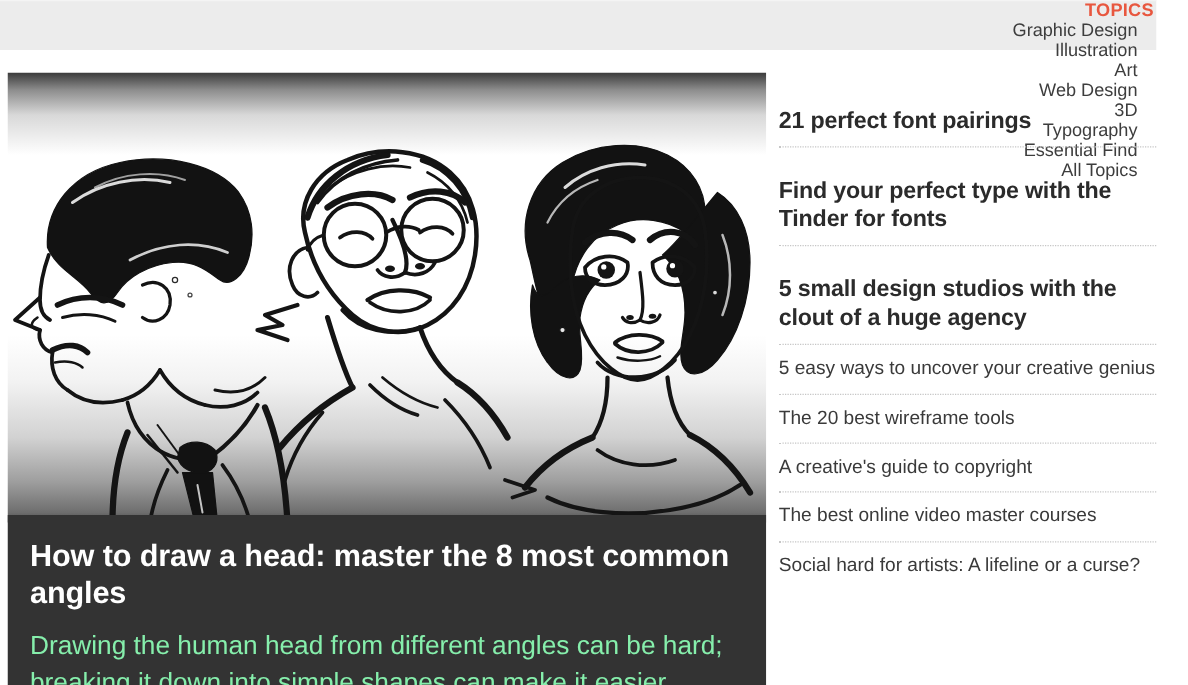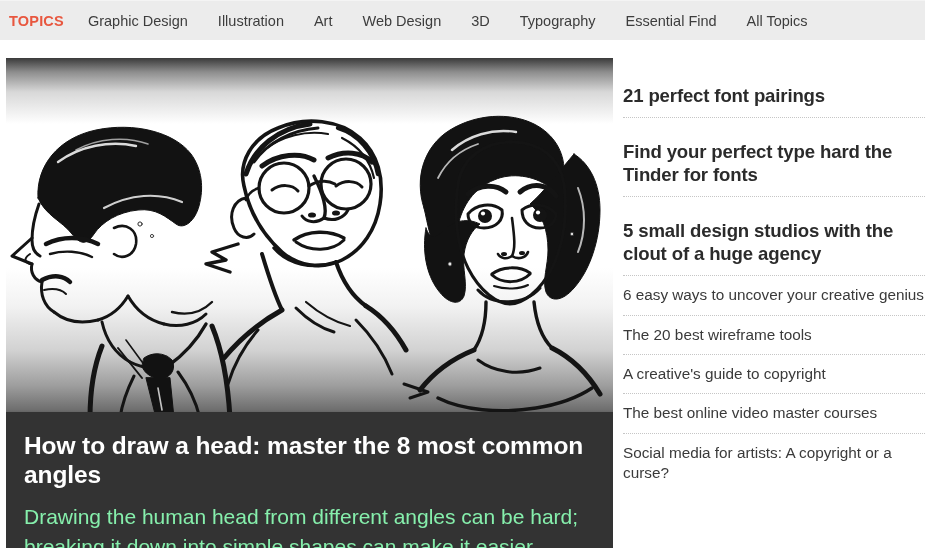--- a/index.html
+++ b/index.html
@@ -13,22 +13,23 @@
 
   
   .topics-bar {
     position: absolute;
     left: 0; top: 0;
     width: 925px;
     height: 40px;
     background: #ececec;
     border-top: 1px solid #f4f4f4;
     display: flex;
-    align-items: center;
+    align-items: flex-end;
     white-space: nowrap;
+    flex-direction: column;
   }
   .topics-label {
     color: #e8573f;
     font-size: 14.5px;
     font-weight: 600;
     letter-spacing: 0.2px;
     padding-left: 9px;
     padding-right: 2px;
   }
   .topic-link {
@@ -315,33 +316,33 @@
   </div>
 </article>
 
 <aside class="trending">
 
 
   <div class="t-item lead">
     <a>21 perfect font pairings</a>
   </div>
   <div class="t-item lead">
-    <a>Find your perfect type hard the Tinder for fonts</a>
+    <a>Find your perfect type with the Tinder for fonts</a>
   </div>
   <div class="t-item lead">
     <a>5 small design studios with the clout of a huge agency</a>
   </div>
   <div class="t-item plain">
-    <a>6 easy ways to uncover your creative genius</a>
+    <a>5 easy ways to uncover your creative genius</a>
   </div>
   <div class="t-item plain">
     <a>The 20 best wireframe tools</a>
   </div>
   <div class="t-item plain">
     <a>A creative's guide to copyright</a>
   </div>
   <div class="t-item plain">
     <a>The best online video master courses</a>
   </div>
   <div class="t-item plain">
-    <a>Social media for artists: A copyright or a curse?</a>
+    <a>Social hard for artists: A lifeline or a curse?</a>
   </div>
 </aside>
 
 </body></html>

